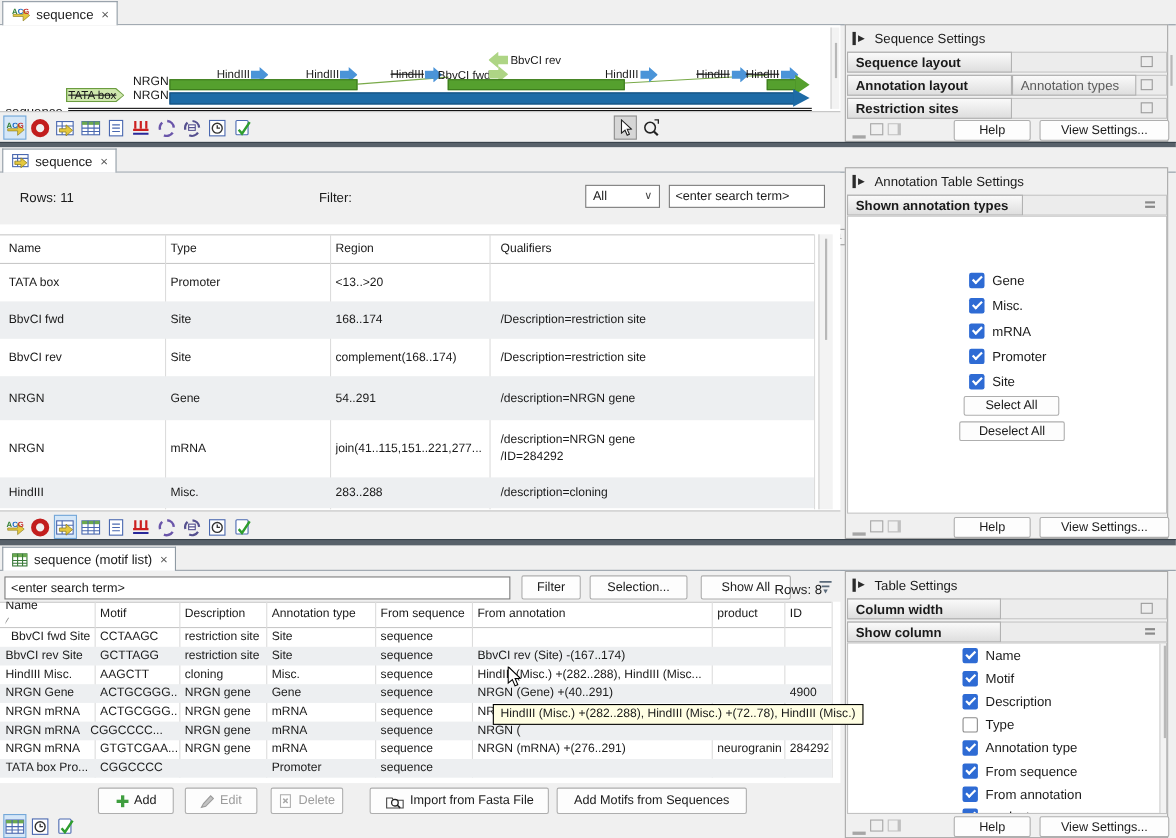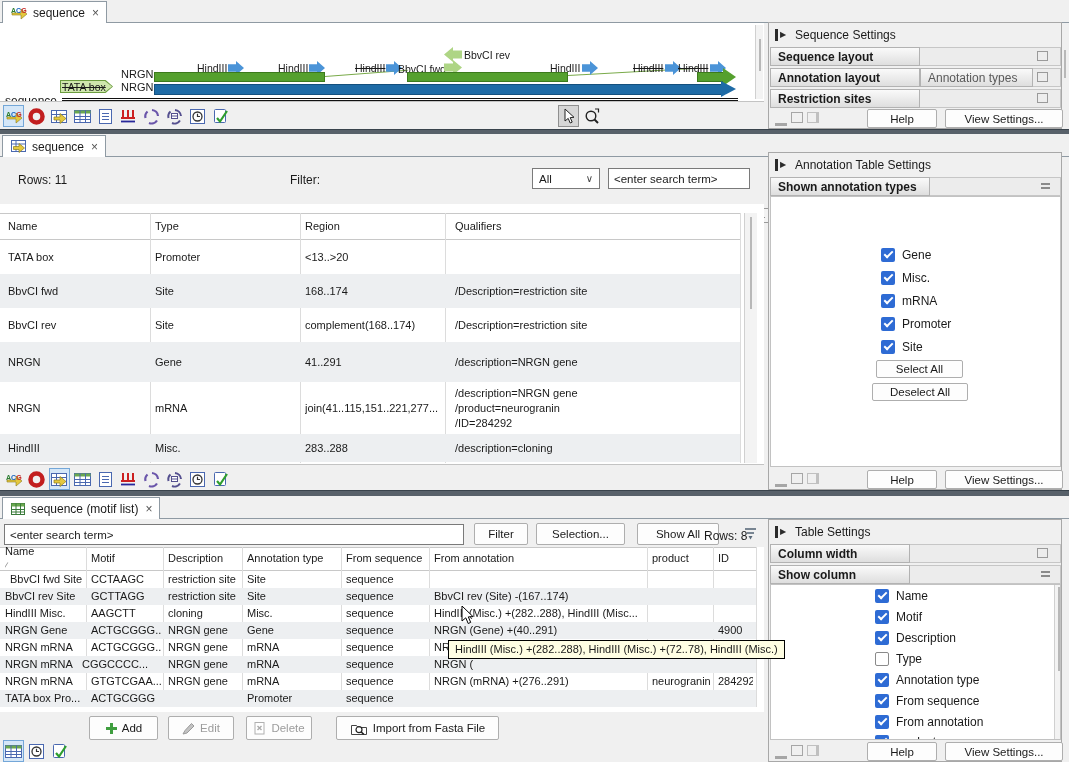--- a/index.html
+++ b/index.html
@@ -359,39 +359,38 @@
       </div>
   </div>
   <div class="row altrow" style="top:138px;height:40px;width:740px">
     <div class="cell" style="left:8px;width:135px">
         <span>NRGN</span>
       </div>
     <div class="cell" style="left:155px;width:138px">
         <span>Gene</span>
       </div>
     <div class="cell" style="left:305px;width:133px">
-        <span>41..291</span>
+        <span>54..291</span>
       </div>
     <div class="cell" style="left:455px;width:280px">
         <span>/description=NRGN gene</span>
       </div>
   </div>
   <div class="row" style="top:178px;height:52px;width:740px">
     <div class="cell" style="left:8px;width:135px">
         <span>NRGN</span>
       </div>
     <div class="cell" style="left:155px;width:138px">
         <span>mRNA</span>
       </div>
     <div class="cell" style="left:305px;width:133px">
         <span>join(41..115,151..221,277.....</span>
       </div>
     <div class="cell" style="left:455px;width:280px">
         <span>/description=NRGN gene</span>
-        <span>/product=neurogranin</span>
         <span>/ID=284292</span>
       </div>
   </div>
   <div class="row altrow" style="top:230px;height:28px;width:740px">
     <div class="cell" style="left:8px;width:135px">
         <span>HindIII</span>
       </div>
     <div class="cell" style="left:155px;width:138px">
         <span>Misc.</span>
       </div>
@@ -777,21 +776,21 @@
       </div>
     <div class="cell" style="left:718px;width:35px">
         <span>284292</span>
       </div>
   </div>
   <div class="row altrow" style="top:143px;height:17px;width:756px">
     <div class="cell" style="left:5px;width:80px">
         <span>TATA box Pro...</span>
       </div>
     <div class="cell" style="left:91px;width:70px">
-        <span>ACTGCGGG</span>
+        <span>CGGCCCC</span>
       </div>
     <div class="cell" style="left:168px;width:72px">
         <span></span>
       </div>
     <div class="cell" style="left:247px;width:92px">
         <span>Promoter</span>
       </div>
     <div class="cell" style="left:346px;width:81px">
         <span>sequence</span>
       </div>
@@ -833,20 +832,21 @@
     <span>Delete</span>
   </div>
   <div class="btn" style="left:336px;top:4px;width:163px;height:24px">
     <svg width="18" height="15">
         <path d="M1.5 4.5 h5 l1.5 2 h8.5 v7 h-15 z" fill="#fff" stroke="#444"></path>
         <circle cx="9" cy="8.7" r="3" fill="rgba(255,255,255,.8)" stroke="#222" stroke-width="1.2"></circle>
         <line x1="11" y1="10.8" x2="13.8" y2="13.4" stroke="#222" stroke-width="1.5"></line>
       </svg>
     <span>Import from Fasta File</span>
   </div>
+  <div class="btn" style="left:506px;top:4px;width:173px;height:24px">Add Motifs from Sequences</div>
 
   <div class="ticon sel" style="left:3px;top:28px">
     <svg width="19" height="17">
         <rect x="1.5" y="2.5" width="16" height="12" fill="#fff" stroke="#4a68b0"></rect>
         <rect x="1.5" y="2.5" width="16" height="3" fill="#6aa84f"></rect>
         <line x1="7" y1="2.5" x2="7" y2="14.5" stroke="#4a68b0"></line>
         <line x1="12.5" y1="2.5" x2="12.5" y2="14.5" stroke="#4a68b0"></line>
         <line x1="1.5" y1="8.5" x2="17.5" y2="8.5" stroke="#4a68b0"></line>
         <line x1="1.5" y1="11.5" x2="17.5" y2="11.5" stroke="#4a68b0"></line>
       </svg>

